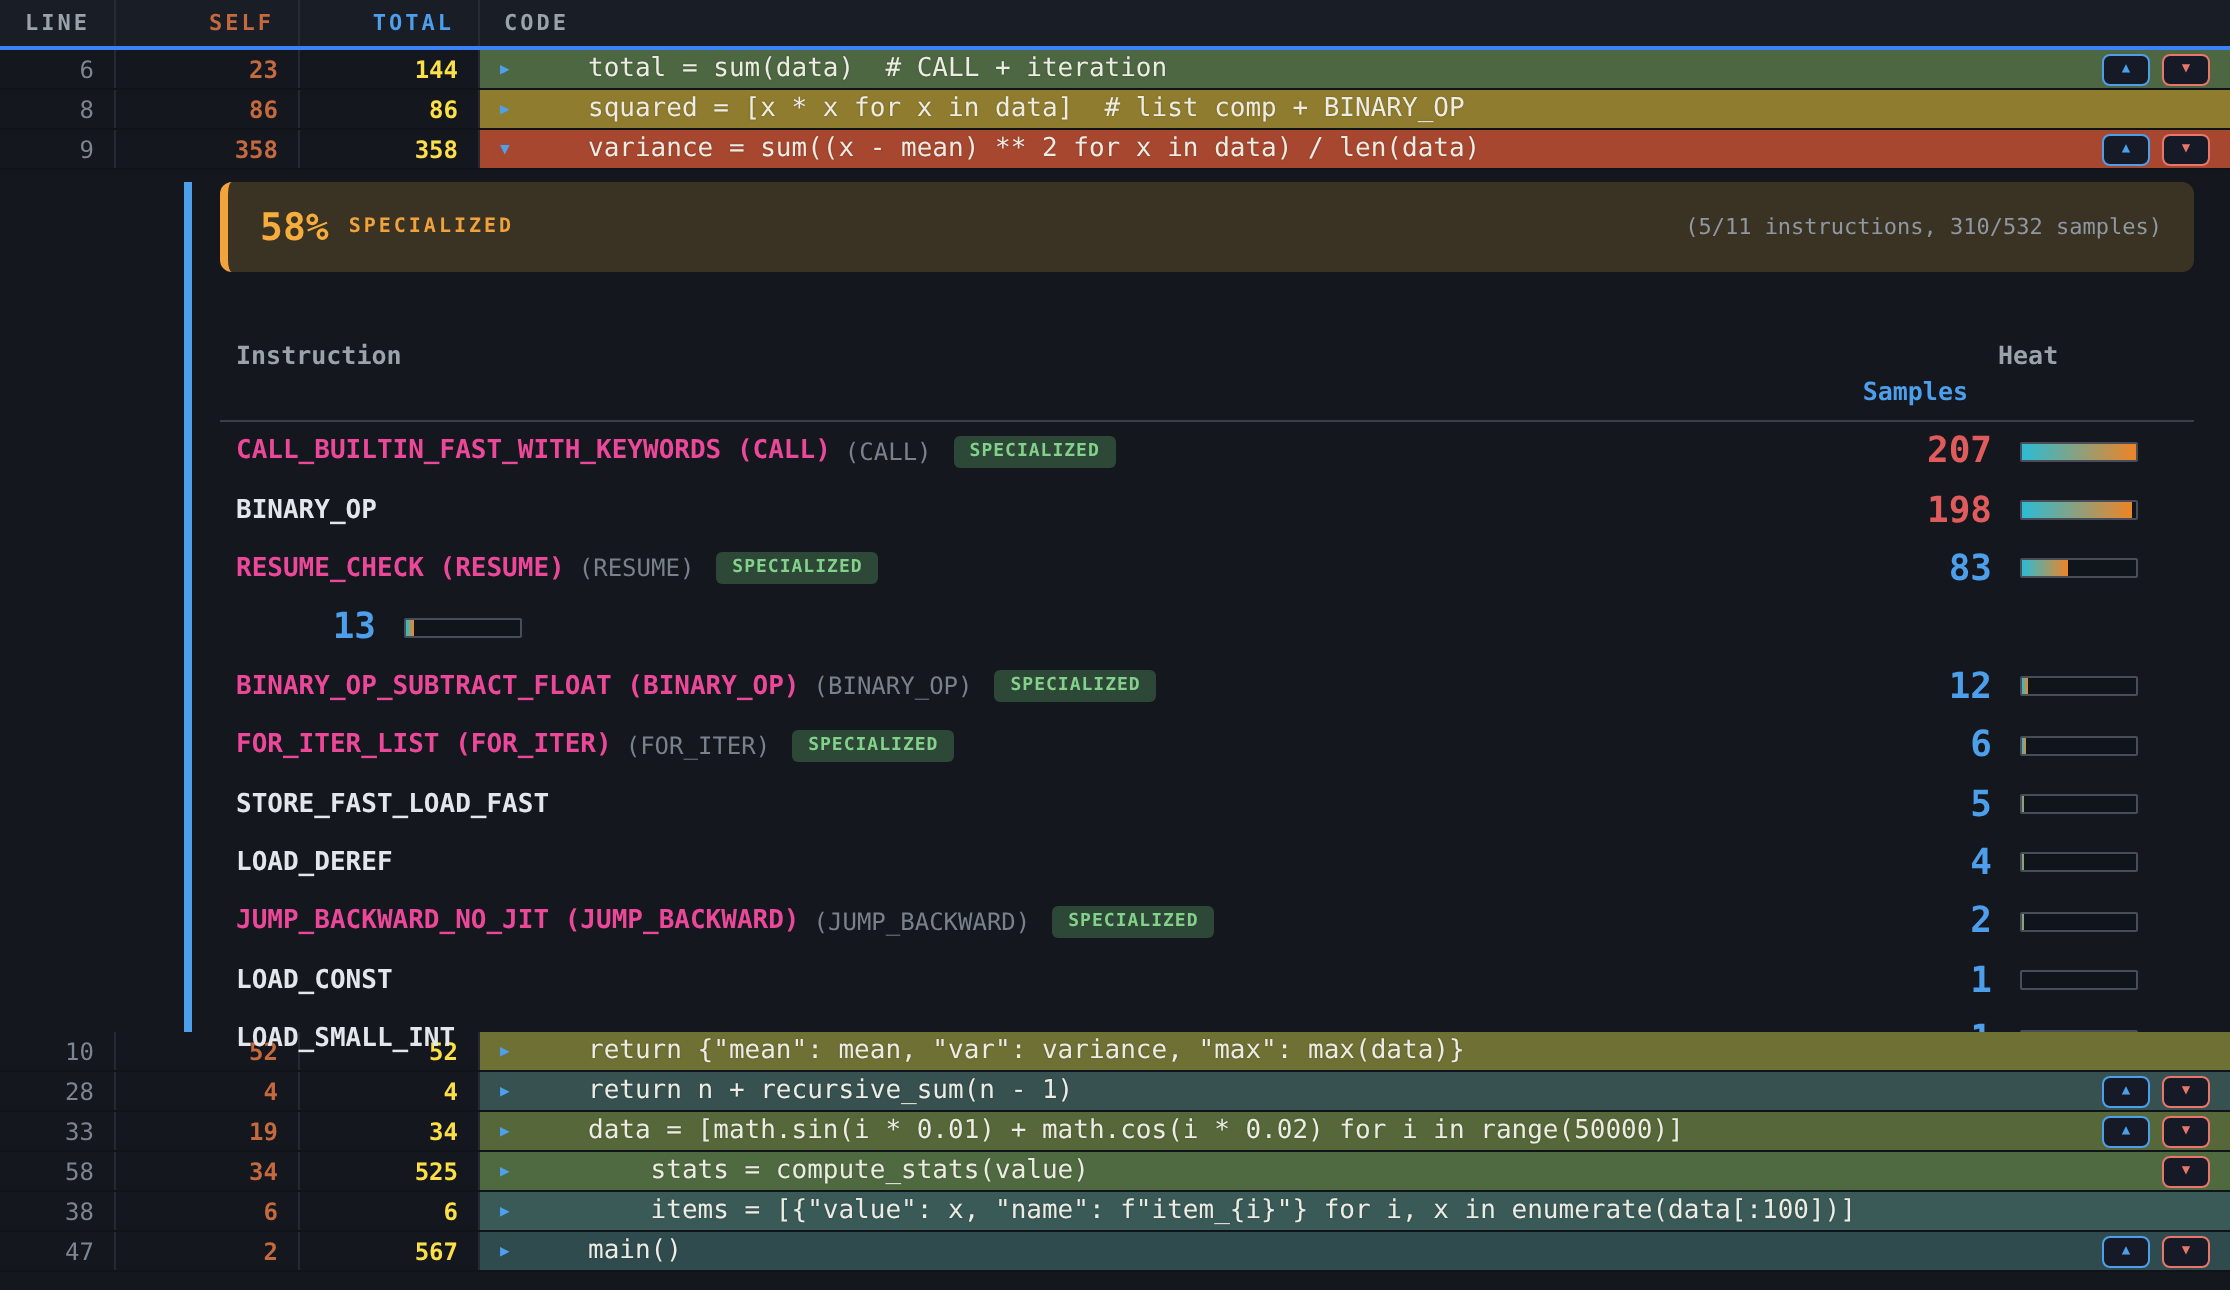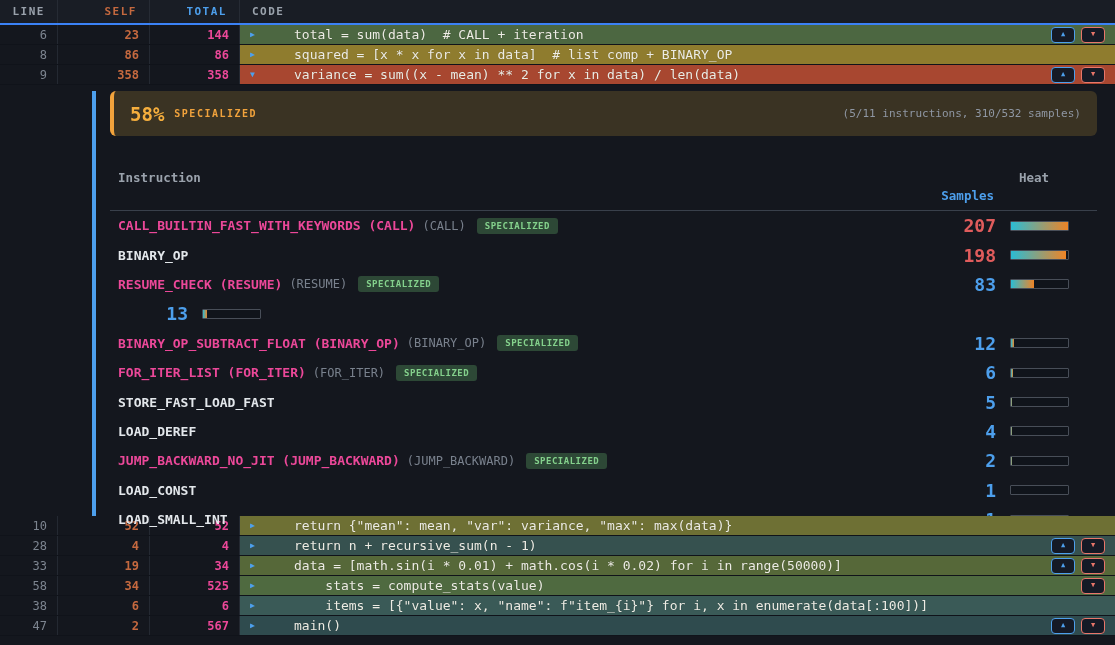--- a/index.html
+++ b/index.html
@@ -22,21 +22,21 @@
   .phead .total-h { color:#4d9fec; }
 
   .code-row { height:20px; border-bottom:1px solid #10131a; }
   .code-row .ncell {
     display:flex; align-items:center; justify-content:flex-end;
     padding-right:10px; font-size:12px; background:#14171e;
     border-right:1px solid #242932;
   }
   .code-row .line-no { color:#7d8590; }
   .code-row .self-v  { color:#c5693f; font-weight:bold; }
-  .code-row .total-v { color:#ec4899; font-weight:bold; }
+  .code-row .total-v { color:#fde047; font-weight:bold; }
   .code-cell { position:relative; display:flex; align-items:center; padding-left:10px; overflow:hidden; }
   .arrow { width:16px; font-size:8px; color:#4da0ed; cursor:pointer; flex:none; }
   .code-text { margin-left:28px; white-space:pre; font-size:13px; color:#edece4; text-shadow:0 0 1px rgba(0,0,0,.25); }
   .btns { position:absolute; right:10px; top:50%; transform:translateY(-50%); display:flex; gap:6px; }
   .navbtn {
     width:24px; height:16px; display:flex; align-items:center; justify-content:center;
     font-size:7px; border-radius:4px; background:#151a26; cursor:pointer;
     font-family:inherit; line-height:1;
   }
   .navbtn.up   { border:1.5px solid #4d9fec; color:#4d9fec; }
@@ -55,21 +55,21 @@
   .summary { margin-left:auto; font-size:11px; color:#8f97a3; }
 
   .instr-table { margin:0 18px 0 110px; }
   .instr-head {
     display:flex; align-items:center; padding:16px 28px 7px 8px;
     border-bottom:1px solid #39404b;
     font-size:12.5px; font-weight:bold; color:#9aa2ac;
   }
   .instr-head .h-name { flex:1; }
   .instr-head .h-samples { width:70px; text-align:right; color:#4d9fec; cursor:pointer;margin-top:36px; }
-  .instr-head .h-heat { width:71px; margin-left:4px; padding-left:1px; cursor:pointer;text-align:center; }
+  .instr-head .h-heat { width:71px; margin-left:14px; padding-left:1px; cursor:pointer; }
 
   .instr-row { display:flex; align-items:center; height:29.4px; padding:0 28px 0 8px; }
   .i-name { flex:1; display:flex; align-items:center; white-space:nowrap; overflow:hidden; }
   .iname { font-size:13px; font-weight:bold; }
   .iname.spec  { color:#ec4899; }
   .iname.plain { color:#e3e7eb; }
   .ibase { font-size:12px; color:#79818d; margin-left:7px; }
   .ibadge {
     margin-left:11px; font-size:9px; font-weight:bold; letter-spacing:.5px;
     color:#84d18c; background:#2d4836; border-radius:3px; padding:3px 8px;

